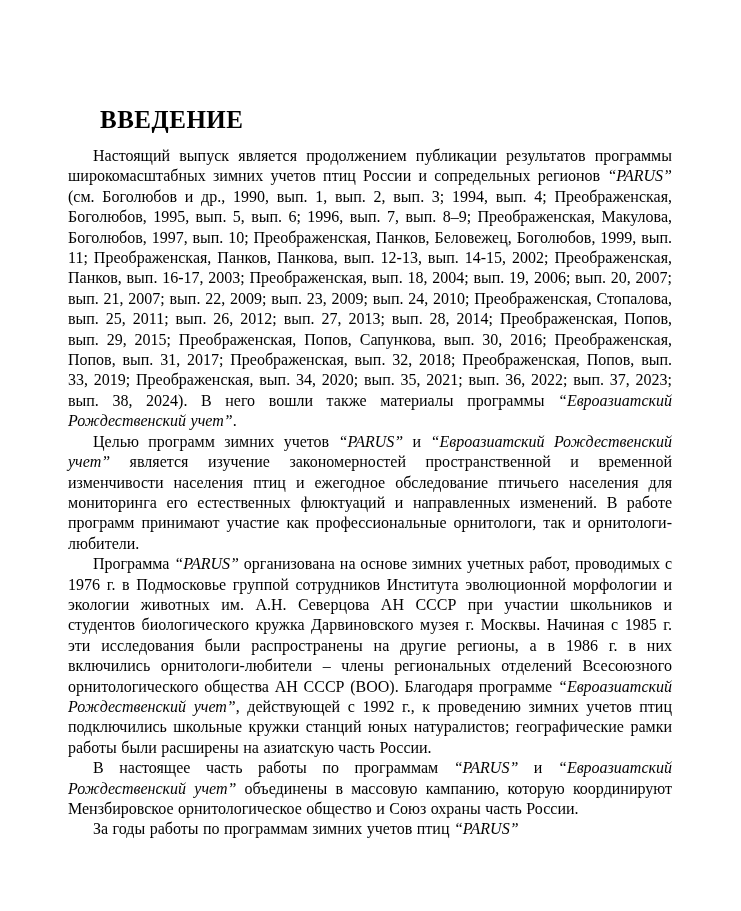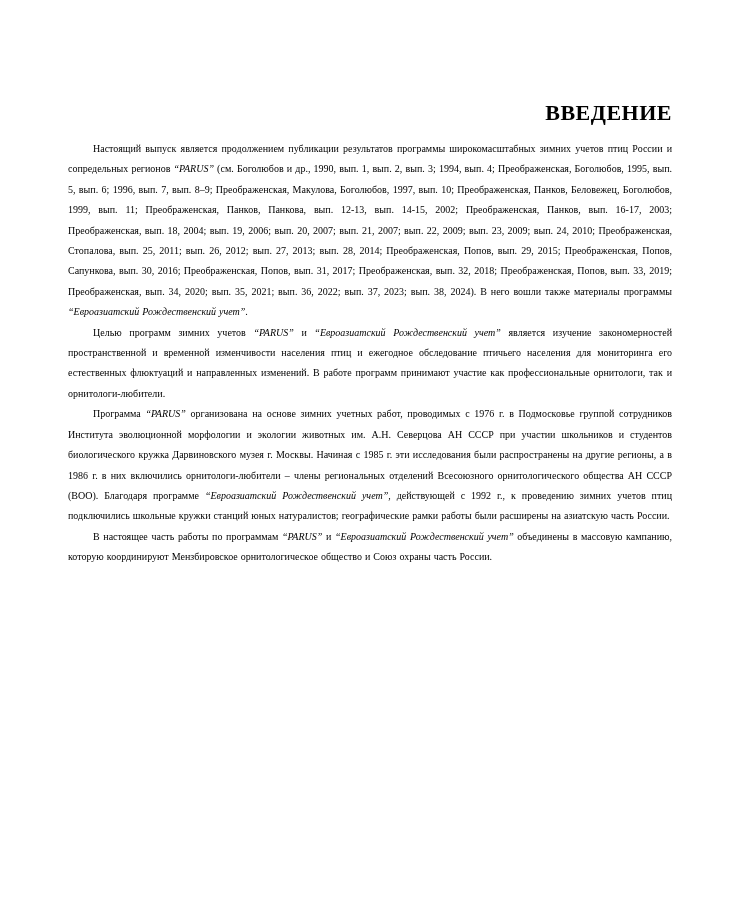--- a/index.html
+++ b/index.html
@@ -13,48 +13,48 @@
     height: 911px;
     background: #ffffff;
     overflow: hidden;
     box-sizing: border-box;
     padding: 0 69px 0 68px;
     font-family: "Liberation Serif", "DejaVu Serif", serif;
     color: #000000;
     -webkit-font-smoothing: antialiased;
   }
   .doc-title {
-    margin: 0;
+    margin: 7px;
     padding-top: 100px;
     padding-left: 25px;
-    font-size: 22px;
+    font-size: 25px;
     line-height: 25px;
     font-weight: bold;
     letter-spacing: 0.5px;
-    text-align: right;
   }
   .doc-body {
     margin-top: 14px;
   }
   .para {
     margin: 0;
-    font-size: 10px;
+    font-size: 16px;
     line-height: 20.4px;
     text-align: justify;
     text-indent: 25px;
     word-spacing: 0.5px;
   }
   .it {
     font-style: italic;
   }
 </style>
 </head>
 <body>
 
 <div class="page">
   <h1 class="doc-title">ВВЕДЕНИЕ</h1>
   <div class="doc-body">
       <p class="para"><span>Настоящий выпуск является продолжением публикации результатов программы широкомасштабных зимних учетов птиц России и сопредельных регионов </span><span class="it">“PARUS”</span><span> (см. Боголюбов и др., 1990, вып. 1, вып. 2, вып. 3; 1994, вып. 4; Преображенская, Боголюбов, 1995, вып. 5, вып. 6; 1996, вып. 7, вып. 8–9; Преображенская, Макулова, Боголюбов, 1997, вып. 10; Преображенская, Панков, Беловежец, Боголюбов, 1999, вып. 11; Преображенская, Панков, Панкова, вып. 12-13, вып. 14-15, 2002; Преображенская, Панков, вып. 16-17, 2003; Преображенская, вып. 18, 2004; вып. 19, 2006; вып. 20, 2007; вып. 21, 2007; вып. 22, 2009; вып. 23, 2009; вып. 24, 2010; Преображенская, Стопалова, вып. 25, 2011; вып. 26, 2012; вып. 27, 2013; вып. 28, 2014; Преображенская, Попов, вып. 29, 2015; Преображенская, Попов, Сапункова, вып. 30, 2016; Преображенская, Попов, вып. 31, 2017; Преображенская, вып. 32, 2018; Преображенская, Попов, вып. 33, 2019; Преображенская, вып. 34, 2020; вып. 35, 2021; вып. 36, 2022; вып. 37, 2023; вып. 38, 2024). В него вошли также материалы программы </span><span class="it">“Евроазиатский Рождественский учет”</span><span>.</span></p>
       <p class="para"><span>Целью программ зимних учетов </span><span class="it">“PARUS”</span><span> и </span><span class="it">“Евроазиатский Рождественский учет”</span><span> является изучение закономерностей пространственной и временной изменчивости населения птиц и ежегодное обследование птичьего населения для мониторинга его естественных флюктуаций и направленных изменений. В работе программ принимают участие как профессиональные орнитологи, так и орнитологи-любители.</span></p>
       <p class="para"><span>Программа </span><span class="it">“PARUS”</span><span> организована на основе зимних учетных работ, проводимых с 1976 г. в Подмосковье группой сотрудников Института эволюционной морфологии и экологии животных им. А.Н. Северцова АН СССР при участии школьников и студентов биологического кружка Дарвиновского музея г. Москвы. Начиная с 1985 г. эти исследования были распространены на другие регионы, а в 1986 г. в них включились орнитологи-любители – члены региональных отделений Всесоюзного орнитологического общества АН СССР (ВОО). Благодаря программе </span><span class="it">“Евроазиатский Рождественский учет”</span><span>, действующей с 1992 г., к проведению зимних учетов птиц подключились школьные кружки станций юных натуралистов; географические рамки работы были расширены на азиатскую часть России.</span></p>
       <p class="para"><span>В настоящее часть работы по программам </span><span class="it">“PARUS”</span><span> и </span><span class="it">“Евроазиатский Рождественский учет”</span><span> объединены в массовую кампанию, которую координируют Мензбировское орнитологическое общество и Союз охраны часть России.</span></p>
+      <p class="para"><span>За годы работы по программам зимних учетов птиц </span><span class="it">“PARUS”</span></p>
     </div>
 </div>
 
 </body></html>

